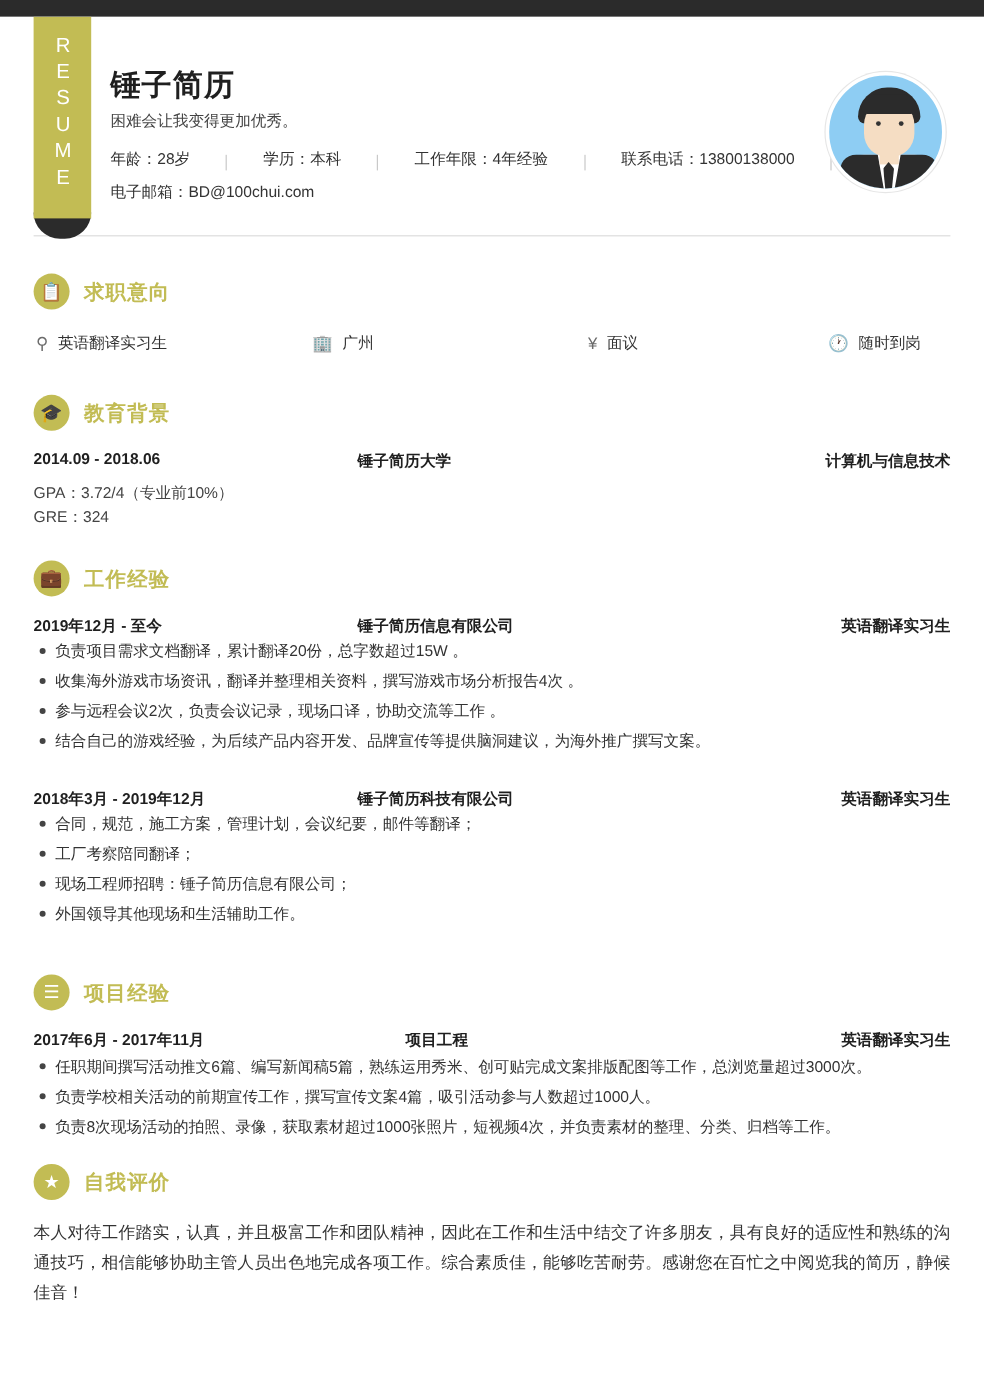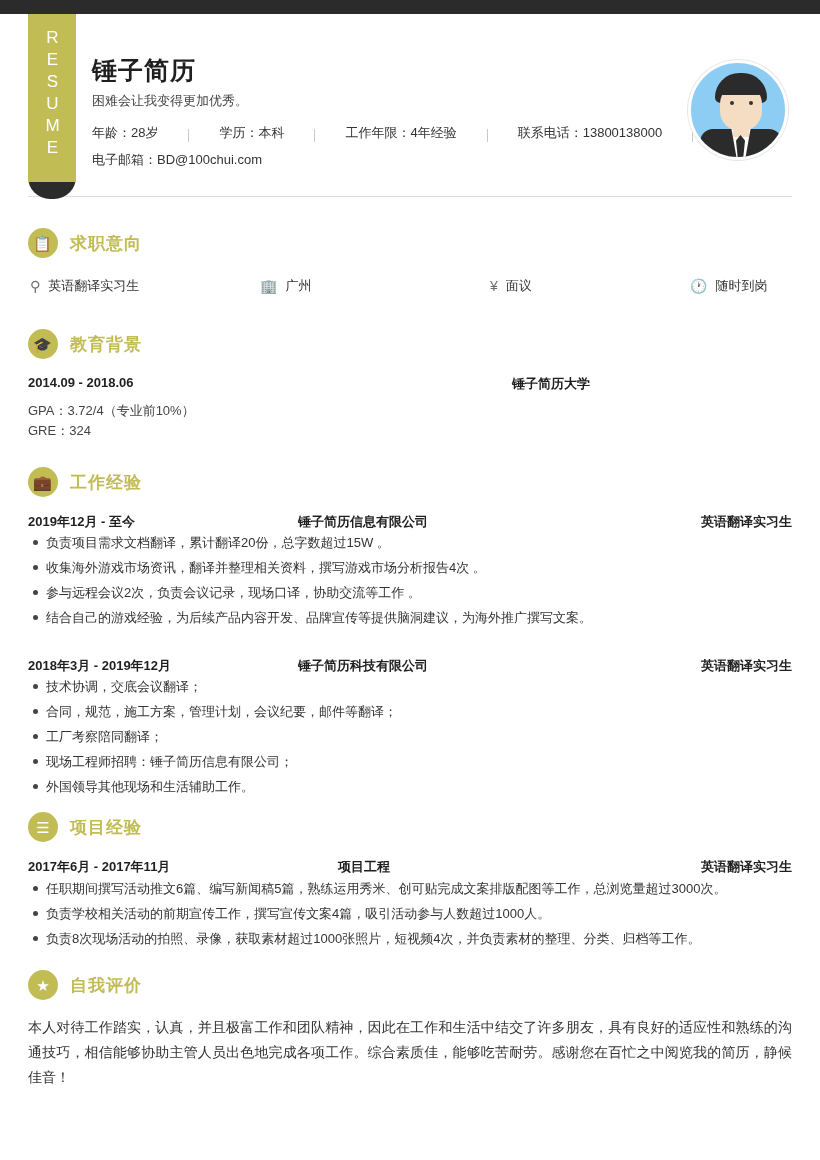--- a/index.html
+++ b/index.html
@@ -225,21 +225,20 @@
   }
 
   .ent {
     position: absolute;
     width: 764px;
     left: 28px;
     display: flex;
     font-size: 13px;
     font-weight: 700;
     color: #1f1f1f;
-    justify-content: space-between;
   }
   .ent .c1 { width: 270px; }
   .ent .c2 { width: 280px; text-align: left; }
   .ent .c3 { flex: 1; text-align: right; }
 
   .sub {
     position: absolute;
     left: 28px;
     font-size: 13px;
     color: #444;
@@ -351,20 +350,21 @@
 </div>
 
 <div class="section-title" style="left:28px; top:329px;">
   <div class="sec-icon">🎓</div>
   <div class="sec-label">教育背景</div>
 </div>
 
 <div class="ent" style="top:375px;">
   <div class="c1">2014.09 - 2018.06</div>
   <div class="c2">锤子简历大学</div>
+  <div class="c3">计算机与信息技术</div>
 </div>
 
 <div class="sub" style="top:400px;">GPA：3.72/4（专业前10%）</div>
 <div class="sub" style="top:420px;">GRE：324</div>
 
 <div class="section-title" style="left:28px; top:467px;">
   <div class="sec-icon">💼</div>
   <div class="sec-label">工作经验</div>
 </div>
 
@@ -381,21 +381,20 @@
   <li>结合自己的游戏经验，为后续产品内容开发、品牌宣传等提供脑洞建议，为海外推广撰写文案。</li>
 </ul>
 
 <div class="ent" style="top:657px;">
   <div class="c1">2018年3月 - 2019年12月</div>
   <div class="c2">锤子简历科技有限公司</div>
   <div class="c3">英语翻译实习生</div>
 </div>
 
 <ul class="bullets" style="top:676px;">
-  <li>技术协调，交底会议翻译；</li>
   <li>合同，规范，施工方案，管理计划，会议纪要，邮件等翻译；</li>
   <li>工厂考察陪同翻译；</li>
   <li>现场工程师招聘：锤子简历信息有限公司；</li>
   <li>外国领导其他现场和生活辅助工作。</li>
 </ul>
 
 <div class="section-title" style="left:28px; top:812px;">
   <div class="sec-icon">☰</div>
   <div class="sec-label">项目经验</div>
 </div>

